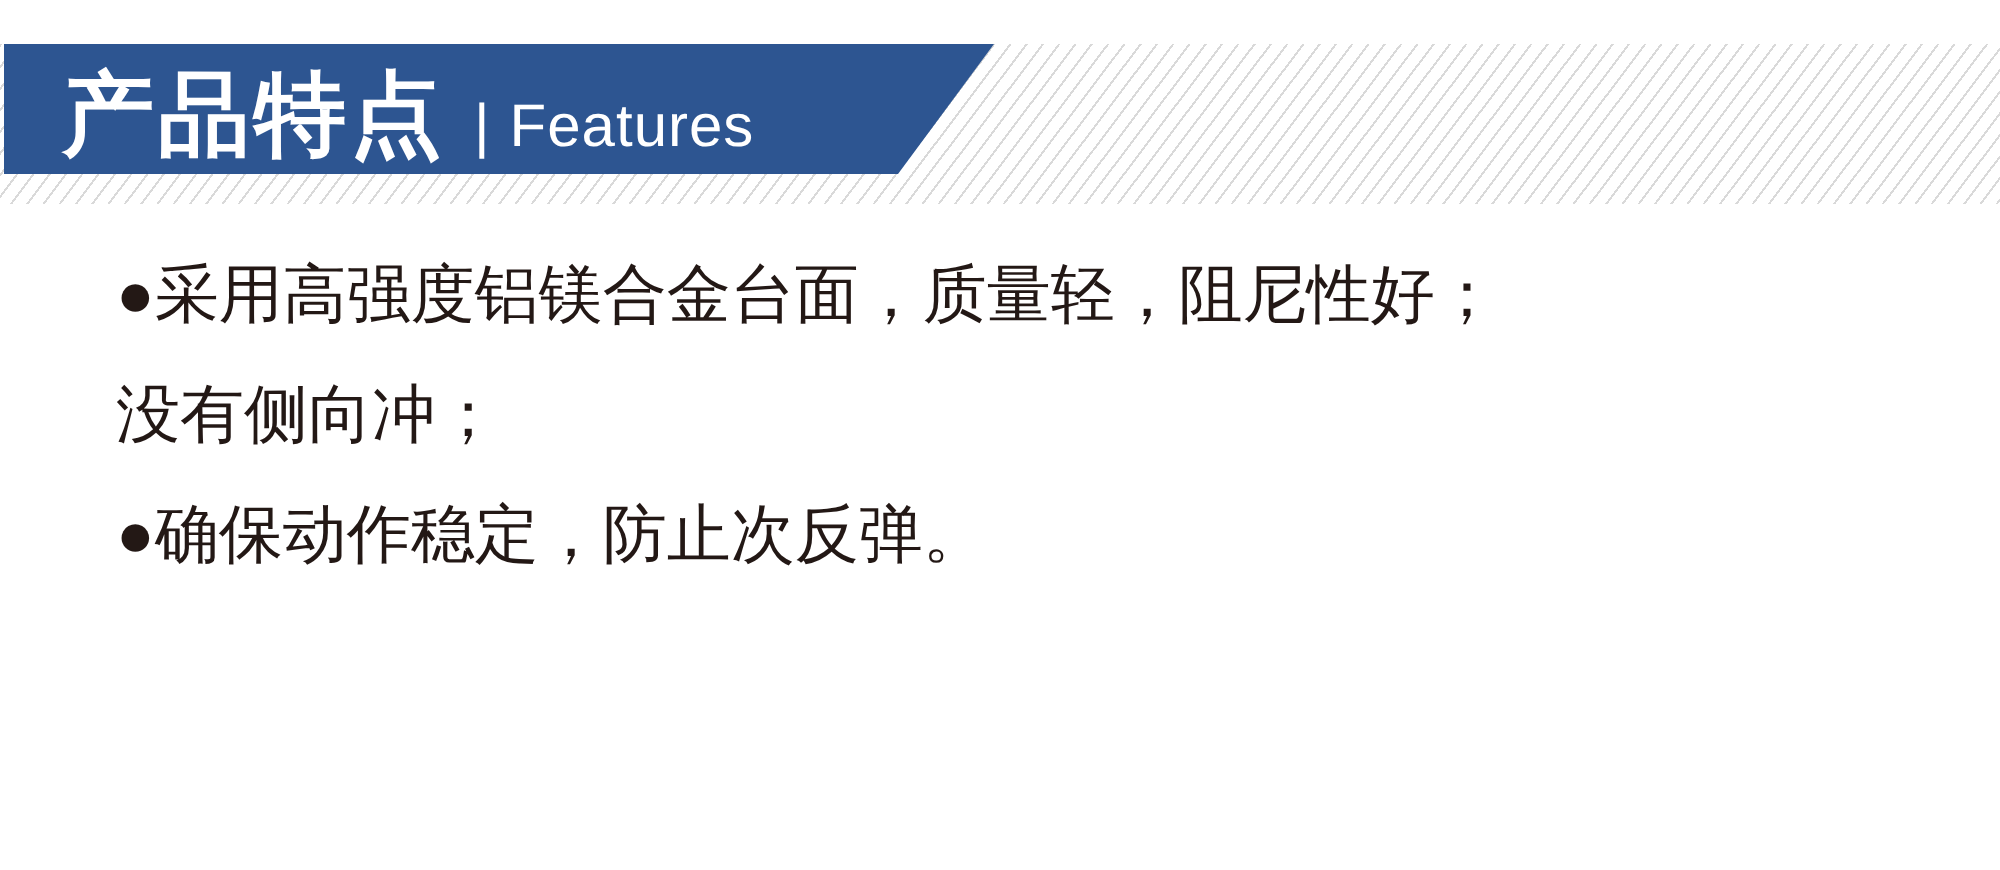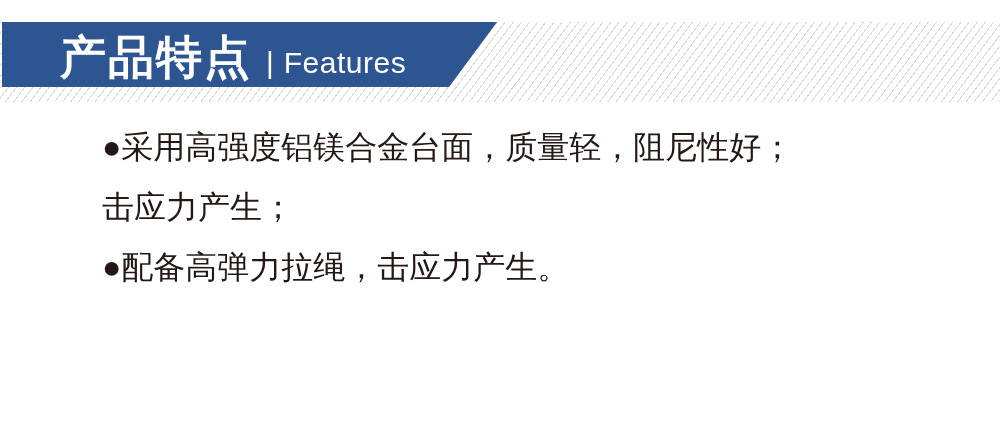--- a/index.html
+++ b/index.html
@@ -34,21 +34,21 @@
 
   
   .banner {
     position: absolute;
     left: 2px;
     top: 22px;
     width: 495px;
     height: 65px;
     background: #2d5591;
     clip-path: polygon(0 0, 100% 0, calc(100% - 48px) 100%, 0 100%);
-    padding-left: 58px;
+    padding-left: 29px;
     box-sizing: border-box;
     line-height: 70px;
     white-space: nowrap;
     color: #ffffff;
   }
   .banner .title-cn {
     font-size: 46px;
     font-weight: bold;
     letter-spacing: 2px;
   }
@@ -64,21 +64,20 @@
   }
 
   
   .features {
     position: absolute;
     left: 58px;
     top: 117px;
     color: #231815;
     font-size: 32px;
     white-space: nowrap;
-    margin-left: 44px;
   }
   .features .line {
     height: 60px;
     line-height: 60px;
   }
   .features .bullet {
     color: #231815;
   }
 </style>
 </head>
@@ -93,23 +92,23 @@
   </div>
 
   <div class="features">
 
     <div class="line">
       <span class="bullet">●</span><span>采用高强度铝镁合金台面，质量轻，阻尼性好；</span>
     </div>
 
 
     <div class="line">
-      <span>击应力产生；</span>
+      <span>没有侧向冲；</span>
     </div>
 
 
     <div class="line">
-      <span class="bullet">●</span><span>配备高弹力拉绳，击应力产生。</span>
+      <span class="bullet">●</span><span>确保动作稳定，防止次反弹。</span>
     </div>
 
   </div>
 
 </div>
 
 </body></html>

